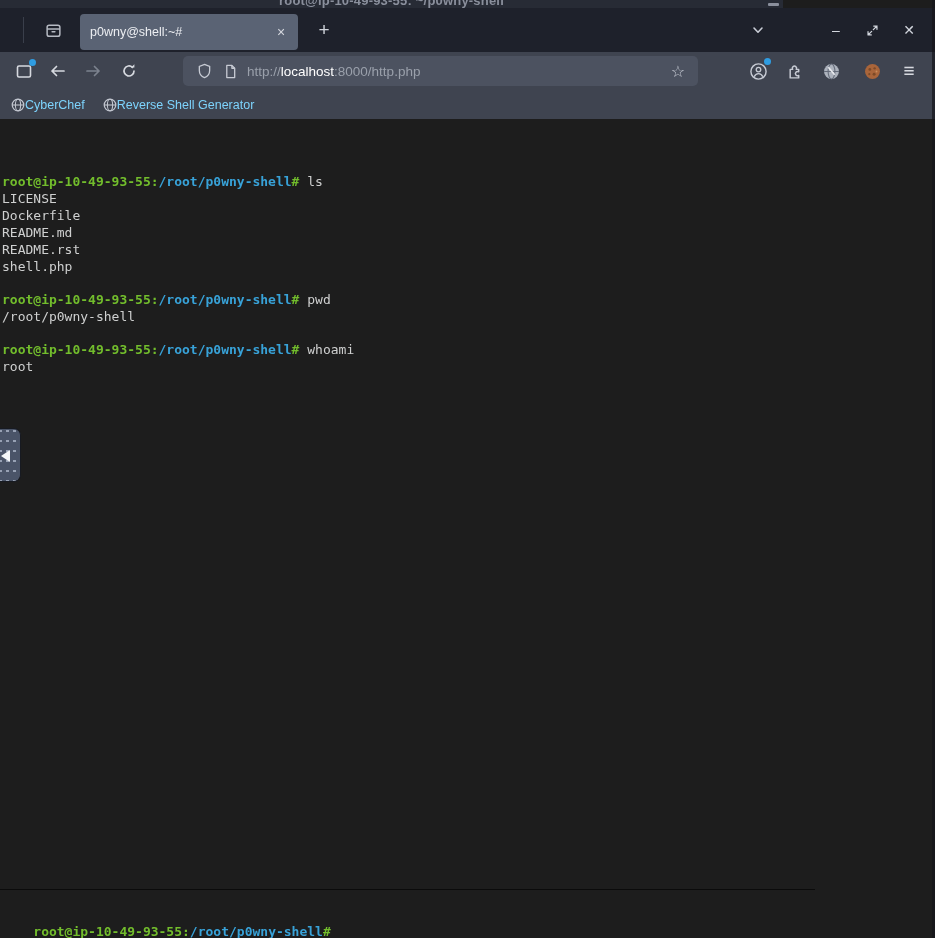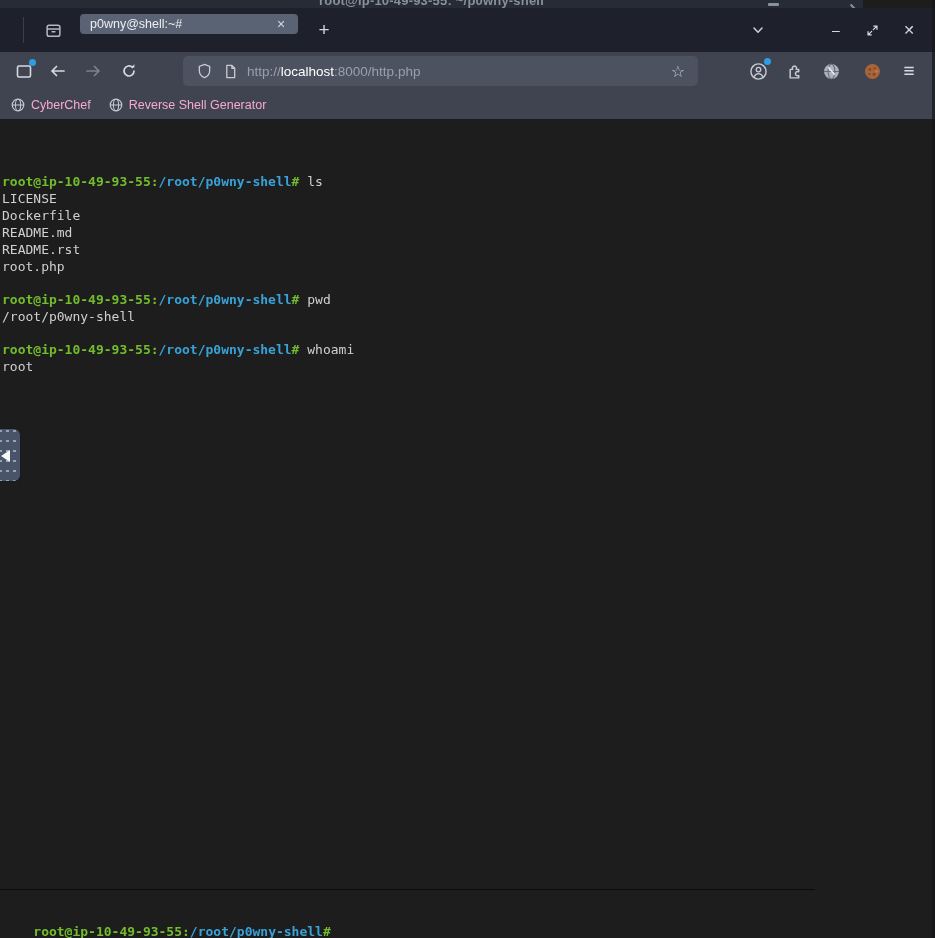--- a/index.html
+++ b/index.html
@@ -13,38 +13,38 @@
   *{box-sizing:border-box;}
   html,body{margin:0;padding:0;}
   body{
     width:935px;height:938px;position:relative;overflow:hidden;
     background:var(--term-bg);
     font-family:"Liberation Sans", sans-serif;
     -webkit-font-smoothing:antialiased;
   }
 
   
-  .sliver{position:absolute;top:0;left:0;width:863px;height:8px;background:#272b35;overflow:hidden;}
+  .sliver{position:absolute;top:0;left:0;width:783px;height:8px;background:#272b35;overflow:hidden;}
   .sliver .bg-title{
     position:absolute;left:0;right:0;top:-7px;text-align:center;
     font-size:13px;font-weight:bold;color:#8a8f9c;letter-spacing:.2px;
   }
   .sliver .bg-btn{position:absolute;background:#8a8f9c;}
   .sliver .bg-min{left:768px;top:3px;width:11px;height:3px;border-radius:1px;}
   .sliver .bg-restore{left:851px;top:1px;width:9px;height:7px;background:none;border-left:2px solid #8a8f9c;transform:rotate(-45deg);}
   .sliver .bg-close-a{left:908px;top:2px;width:9px;height:9px;border-radius:50%;background:#6b7180;}
   .sliver .bg-close-b{left:918px;top:2px;width:9px;height:9px;border-radius:50%;background:#6b7180;}
 
   
   .titlebar{position:absolute;top:8px;left:0;width:935px;height:44px;background:var(--titlebar);}
   .tab-divider{position:absolute;left:23px;top:9px;width:1px;height:26px;background:#3a3f4b;}
   .icon-btn{display:flex;align-items:center;justify-content:center;border-radius:4px;cursor:default;}
   .tb-icon{position:absolute;width:24px;height:24px;top:10px;}
   .tab{
-    position:absolute;left:80px;top:6px;width:218px;height:20px;
+    position:absolute;left:80px;top:6px;width:218px;height:36px;
     background:#5a6374;border-radius:4px;display:flex;align-items:center;
     padding:0 8px 0 10px;color:#eceef2;font-size:12.5px;
   }
   .tab .tab-title{flex:1;white-space:nowrap;overflow:hidden;}
   .tab .tab-close{width:18px;height:18px;display:flex;align-items:center;justify-content:center;
     color:#d5d8df;font-size:14px;border-radius:3px;}
   .newtab{position:absolute;left:310px;top:9px;width:28px;height:26px;color:#cfd3da;font-size:19px;font-weight:300;}
   .chevron-btn{position:absolute;left:744px;top:9px;width:28px;height:26px;}
   .win-btn{position:absolute;top:9px;width:28px;height:26px;color:#d3d7de;font-size:14px;}
   .win-min{left:822px;}
@@ -71,22 +71,22 @@
   .account-wrap{position:absolute;left:743px;top:5px;width:30px;height:28px;}
   .account-wrap .dot{right:2px;top:1px;}
   .ext-puzzle{left:780px;}
   .ext-globe{left:816px;}
   .ext-cookie{left:857px;}
   .menu-btn{left:894px;font-size:19px;}
 
   
   .bookmarksbar{position:absolute;top:90px;left:0;width:935px;height:29px;background:var(--toolbar);
     display:flex;align-items:center;padding-left:7px;}
-  .bm-item{display:flex;align-items:center;gap:6px;padding:3px 8px 3px 4px;border-radius:3px;
-    color:#f9a8d4;font-size:12.5px;margin-right:6px;}
+  .bm-item{display:flex;align-items:center;gap:0;padding:3px 8px 3px 4px;border-radius:3px;
+    color:#7dd3fc;font-size:12.5px;margin-right:6px;}
 
   
   .page{position:absolute;top:119px;left:0;width:815px;height:819px;background:var(--term-bg);overflow:hidden;
     font-family:"DejaVu Sans Mono", monospace;font-size:13px;line-height:17px;color:#cfd0d0;}
   .t-out{padding:54px 0 0 2px;}
   .line{white-space:pre;}
   .p{font-weight:bold;}
   .uh{color:var(--green);}
   .cwd{color:var(--blue);}
   .t-block{margin-bottom:16px;}
@@ -251,21 +251,21 @@
 
 <div class="page">
   <div class="t-out">
   <div class="t-block">
     <div class="line"><span class="p uh">root@ip-10-49-93-55:</span><span class="p cwd">/root/p0wny-shell</span><span class="p uh hash">#</span><span class="cmd"> ls</span></div>
     <div class="out">
           <div class="line">LICENSE</div>
           <div class="line">Dockerfile</div>
           <div class="line">README.md</div>
           <div class="line">README.rst</div>
-          <div class="line">root.php</div>
+          <div class="line">shell.php</div>
         </div>
   </div>
 
   <div class="t-block">
     <div class="line"><span class="p uh">root@ip-10-49-93-55:</span><span class="p cwd">/root/p0wny-shell</span><span class="p uh hash">#</span><span class="cmd"> pwd</span></div>
     <div class="out">
           <div class="line">/root/p0wny-shell</div>
         </div>
   </div>
 

